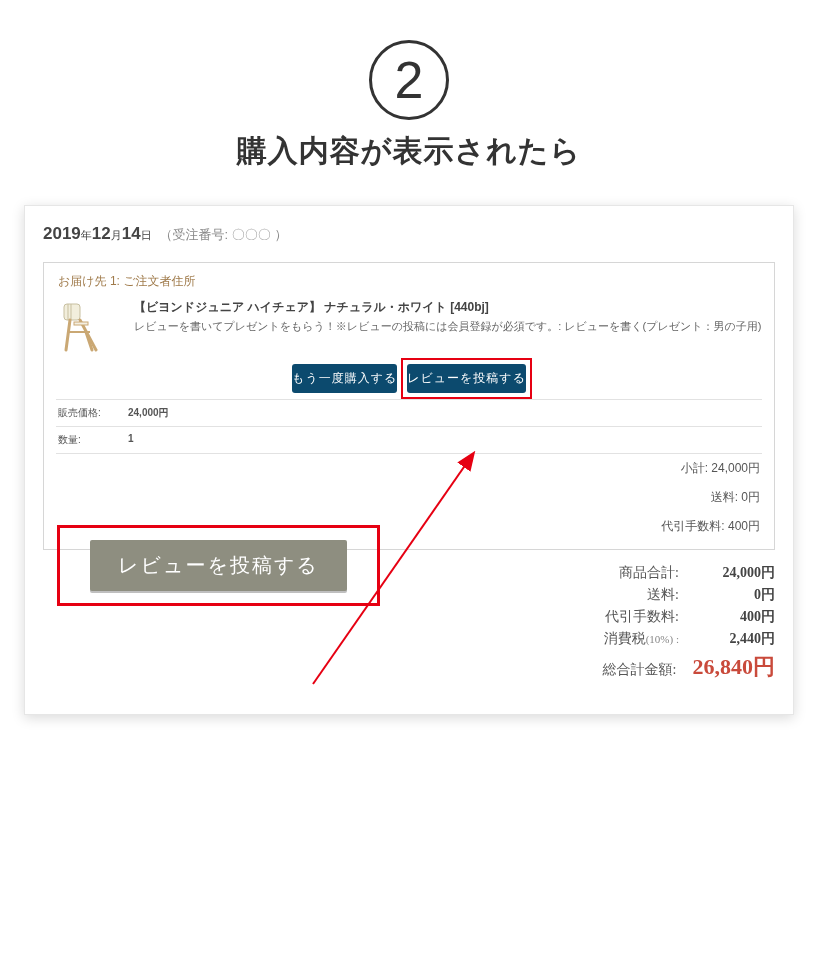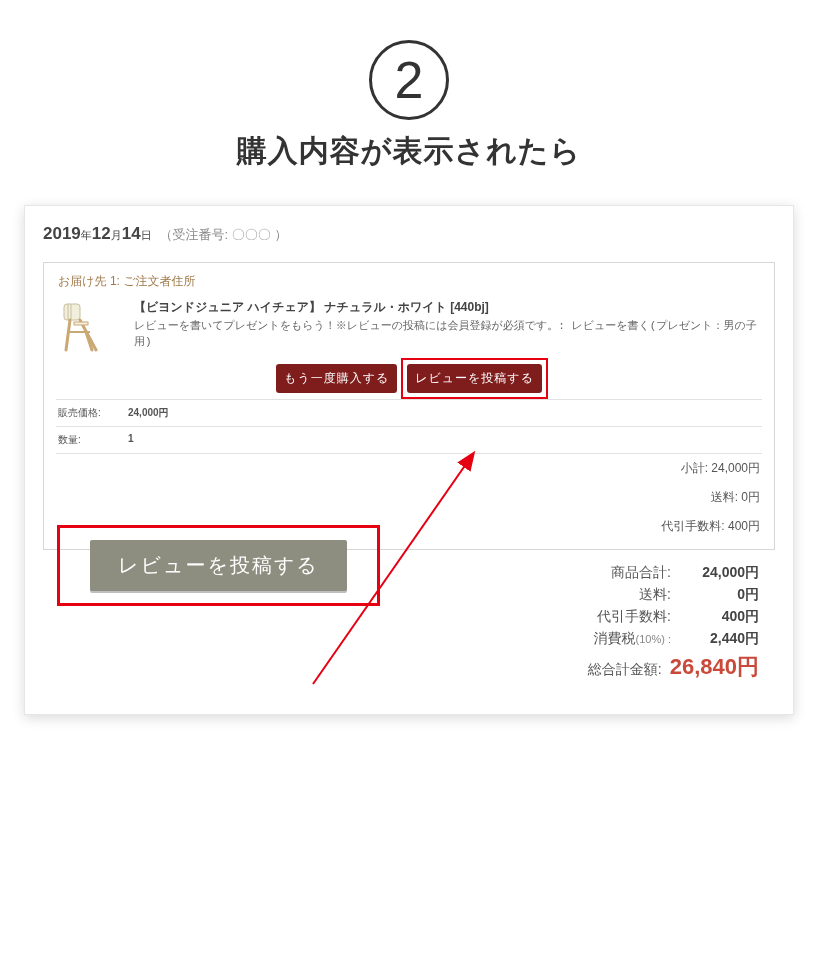--- a/index.html
+++ b/index.html
@@ -79,34 +79,33 @@
     font-size: 12px;
     color: #444;
     line-height: 1.5;
     font-weight: 600;
   }
   .item-text .desc {
     font-weight: 400;
     color: #666;
     font-size: 11px;
     margin-top: 2px;
-    font-family: Liberation Mono, monospace;
   }
   .button-row {
     display: flex;
     gap: 10px;
     justify-content: center;
     margin-top: 6px;
     margin-bottom: 6px;
   }
   .pill-btn {
-    background: #7f1d1d;
+    background: #0c4a6e;
     color: #fff;
     font-size: 12px;
-    padding: 6px 8px;
+    padding: 6px 0;
     border-radius: 3px;
     border: none;
     letter-spacing: 1px;
   }
   .review-small-highlight {
     position: relative;
   }
   .red-box-small {
     position: absolute;
     left: -6px; top: -6px; right: -6px; bottom: -6px;
@@ -133,22 +132,23 @@
   .totals {
     margin-top: 14px;
     text-align: right;
     font-size: 14px;
     color: #444;
   }
   .totals .row {
     display: flex;
     justify-content: flex-end;
     align-items: baseline;
-    gap: 8px;
-    margin: 4px 16px;
+    gap: 16px;
+    margin: 4px 0;
+    font-family: Liberation Serif, serif;
   }
   .totals .label { color: #555; font-size: 14px;}
   .totals .sub { font-size: 11px; color: #888; }
   .totals .val { font-weight: 700; min-width: 80px; text-align: right; font-size: 14px;}
   .totals .grand .label { font-size: 14px; }
   .totals .grand .val {
     font-size: 22px;
     color: #c94a3b;
     font-weight: 700;
   }

